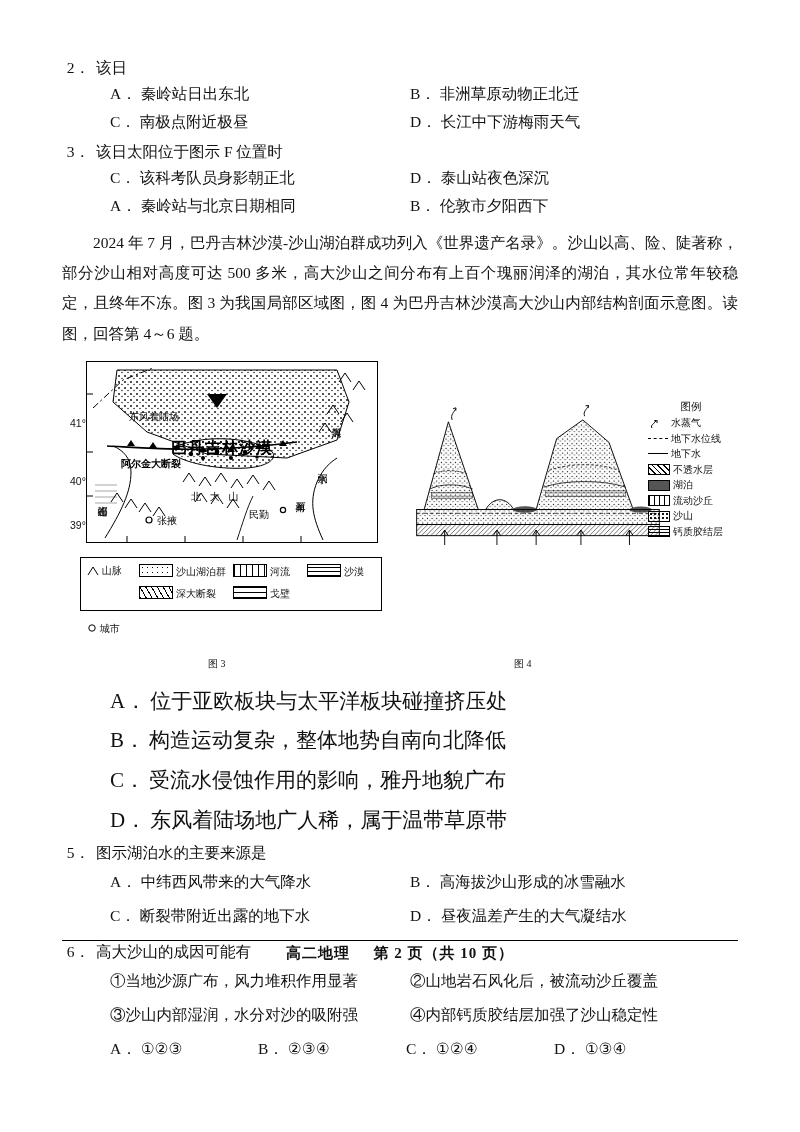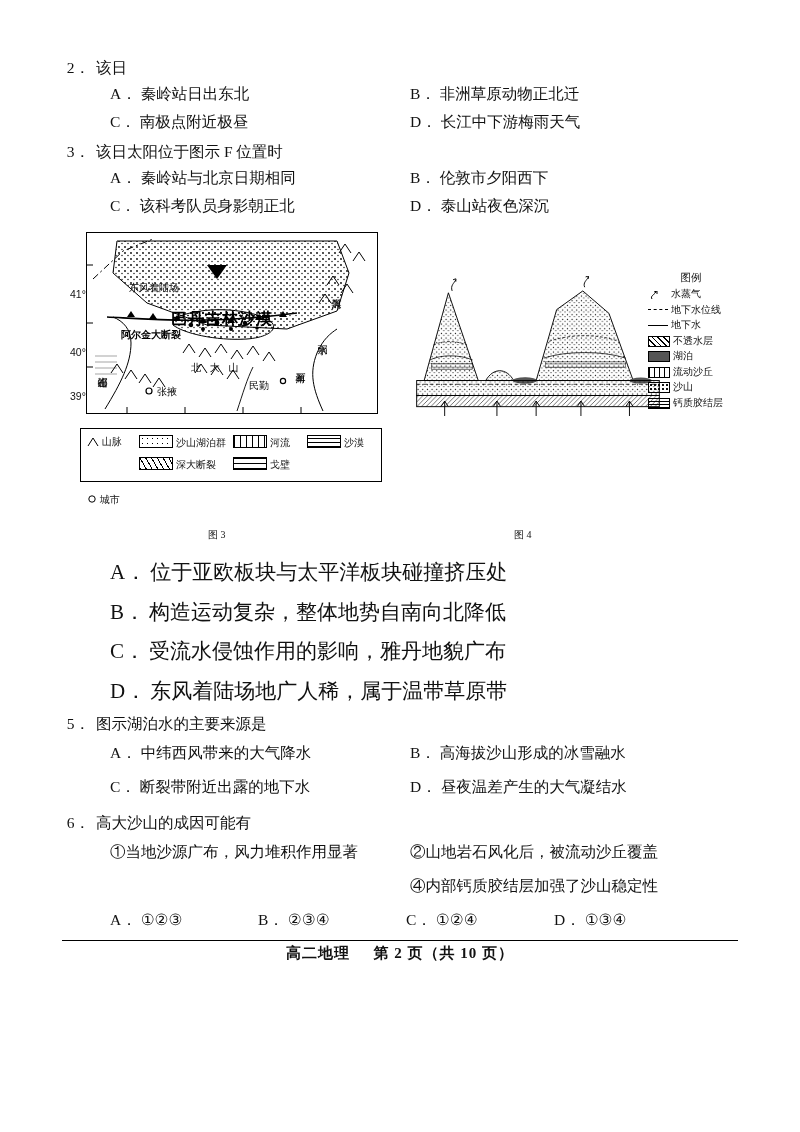--- a/index.html
+++ b/index.html
@@ -240,36 +240,37 @@
         </div>
       </div>
     </div>
 
     <div style="margin-top:4px;">
       <div class="q-line">
         <span class="q-num">3．</span><span class="q-stem">该日太阳位于图示 F 位置时</span>
       </div>
       <div class="opts">
         <div class="opt colA">
+          <span class="opt-label">C．</span><span>该科考队员身影朝正北</span>
+        </div>
+        <div class="opt colB">
+          <span class="opt-label">D．</span><span>泰山站夜色深沉</span>
+        </div>
+      </div>
+      <div class="opts">
+        <div class="opt colA">
           <span class="opt-label">A．</span><span>秦岭站与北京日期相同</span>
         </div>
         <div class="opt colB">
           <span class="opt-label">B．</span><span>伦敦市夕阳西下</span>
         </div>
       </div>
-      <div class="opts">
-        <div class="opt colA">
-          <span class="opt-label">C．</span><span>该科考队员身影朝正北</span>
-        </div>
-        <div class="opt colB">
-          <span class="opt-label">D．</span><span>泰山站夜色深沉</span>
-        </div>
-      </div>
-    </div>
-
+    </div>
+
+    <p class="para">2024 年 7 月，巴丹吉林沙漠-沙山湖泊群成功列入《世界遗产名录》。沙山以高、险、陡著称，部分沙山相对高度可达 500 多米，高大沙山之间分布有上百个瑰丽润泽的湖泊，其水位常年较稳定，且终年不冻。图 3 为我国局部区域图，图 4 为巴丹吉林沙漠高大沙山内部结构剖面示意图。读图，回答第 4～6 题。</p>
 
     <div class="figwrap">
 
       <div class="fig3">
         <div class="axis-lab" style="left:-2px;top:26px;">41°</div>
         <div class="axis-lab" style="left:-2px;top:84px;">40°</div>
         <div class="axis-lab" style="left:-2px;top:128px;">39°</div>
 
         <div class="map-box">
           <svg width="290" height="180" viewBox="0 0 290 180">
@@ -548,20 +549,21 @@
 
     <div class="qblock" style="margin-top:6px;">
       <div class="stemline">
         <span class="q-num">6．</span><span class="q-stem">高大沙山的成因可能有</span>
       </div>
       <div class="opts" style="height:30px;">
         <div class="opt colA">①当地沙源广布，风力堆积作用显著</div>
         <div class="opt colB">②山地岩石风化后，被流动沙丘覆盖</div>
       </div>
       <div class="opts" style="height:30px;">
+        <div class="opt colA">③沙山内部湿润，水分对沙的吸附强</div>
         <div class="opt colB">④内部钙质胶结层加强了沙山稳定性</div>
       </div>
       <div class="ans-row">
         <div class="ans" style="left:48px;">
           <span class="opt-label">A．</span><span>①②③</span>
         </div>
         <div class="ans" style="left:196px;">
           <span class="opt-label">B．</span><span>②③④</span>
         </div>
         <div class="ans" style="left:344px;">

